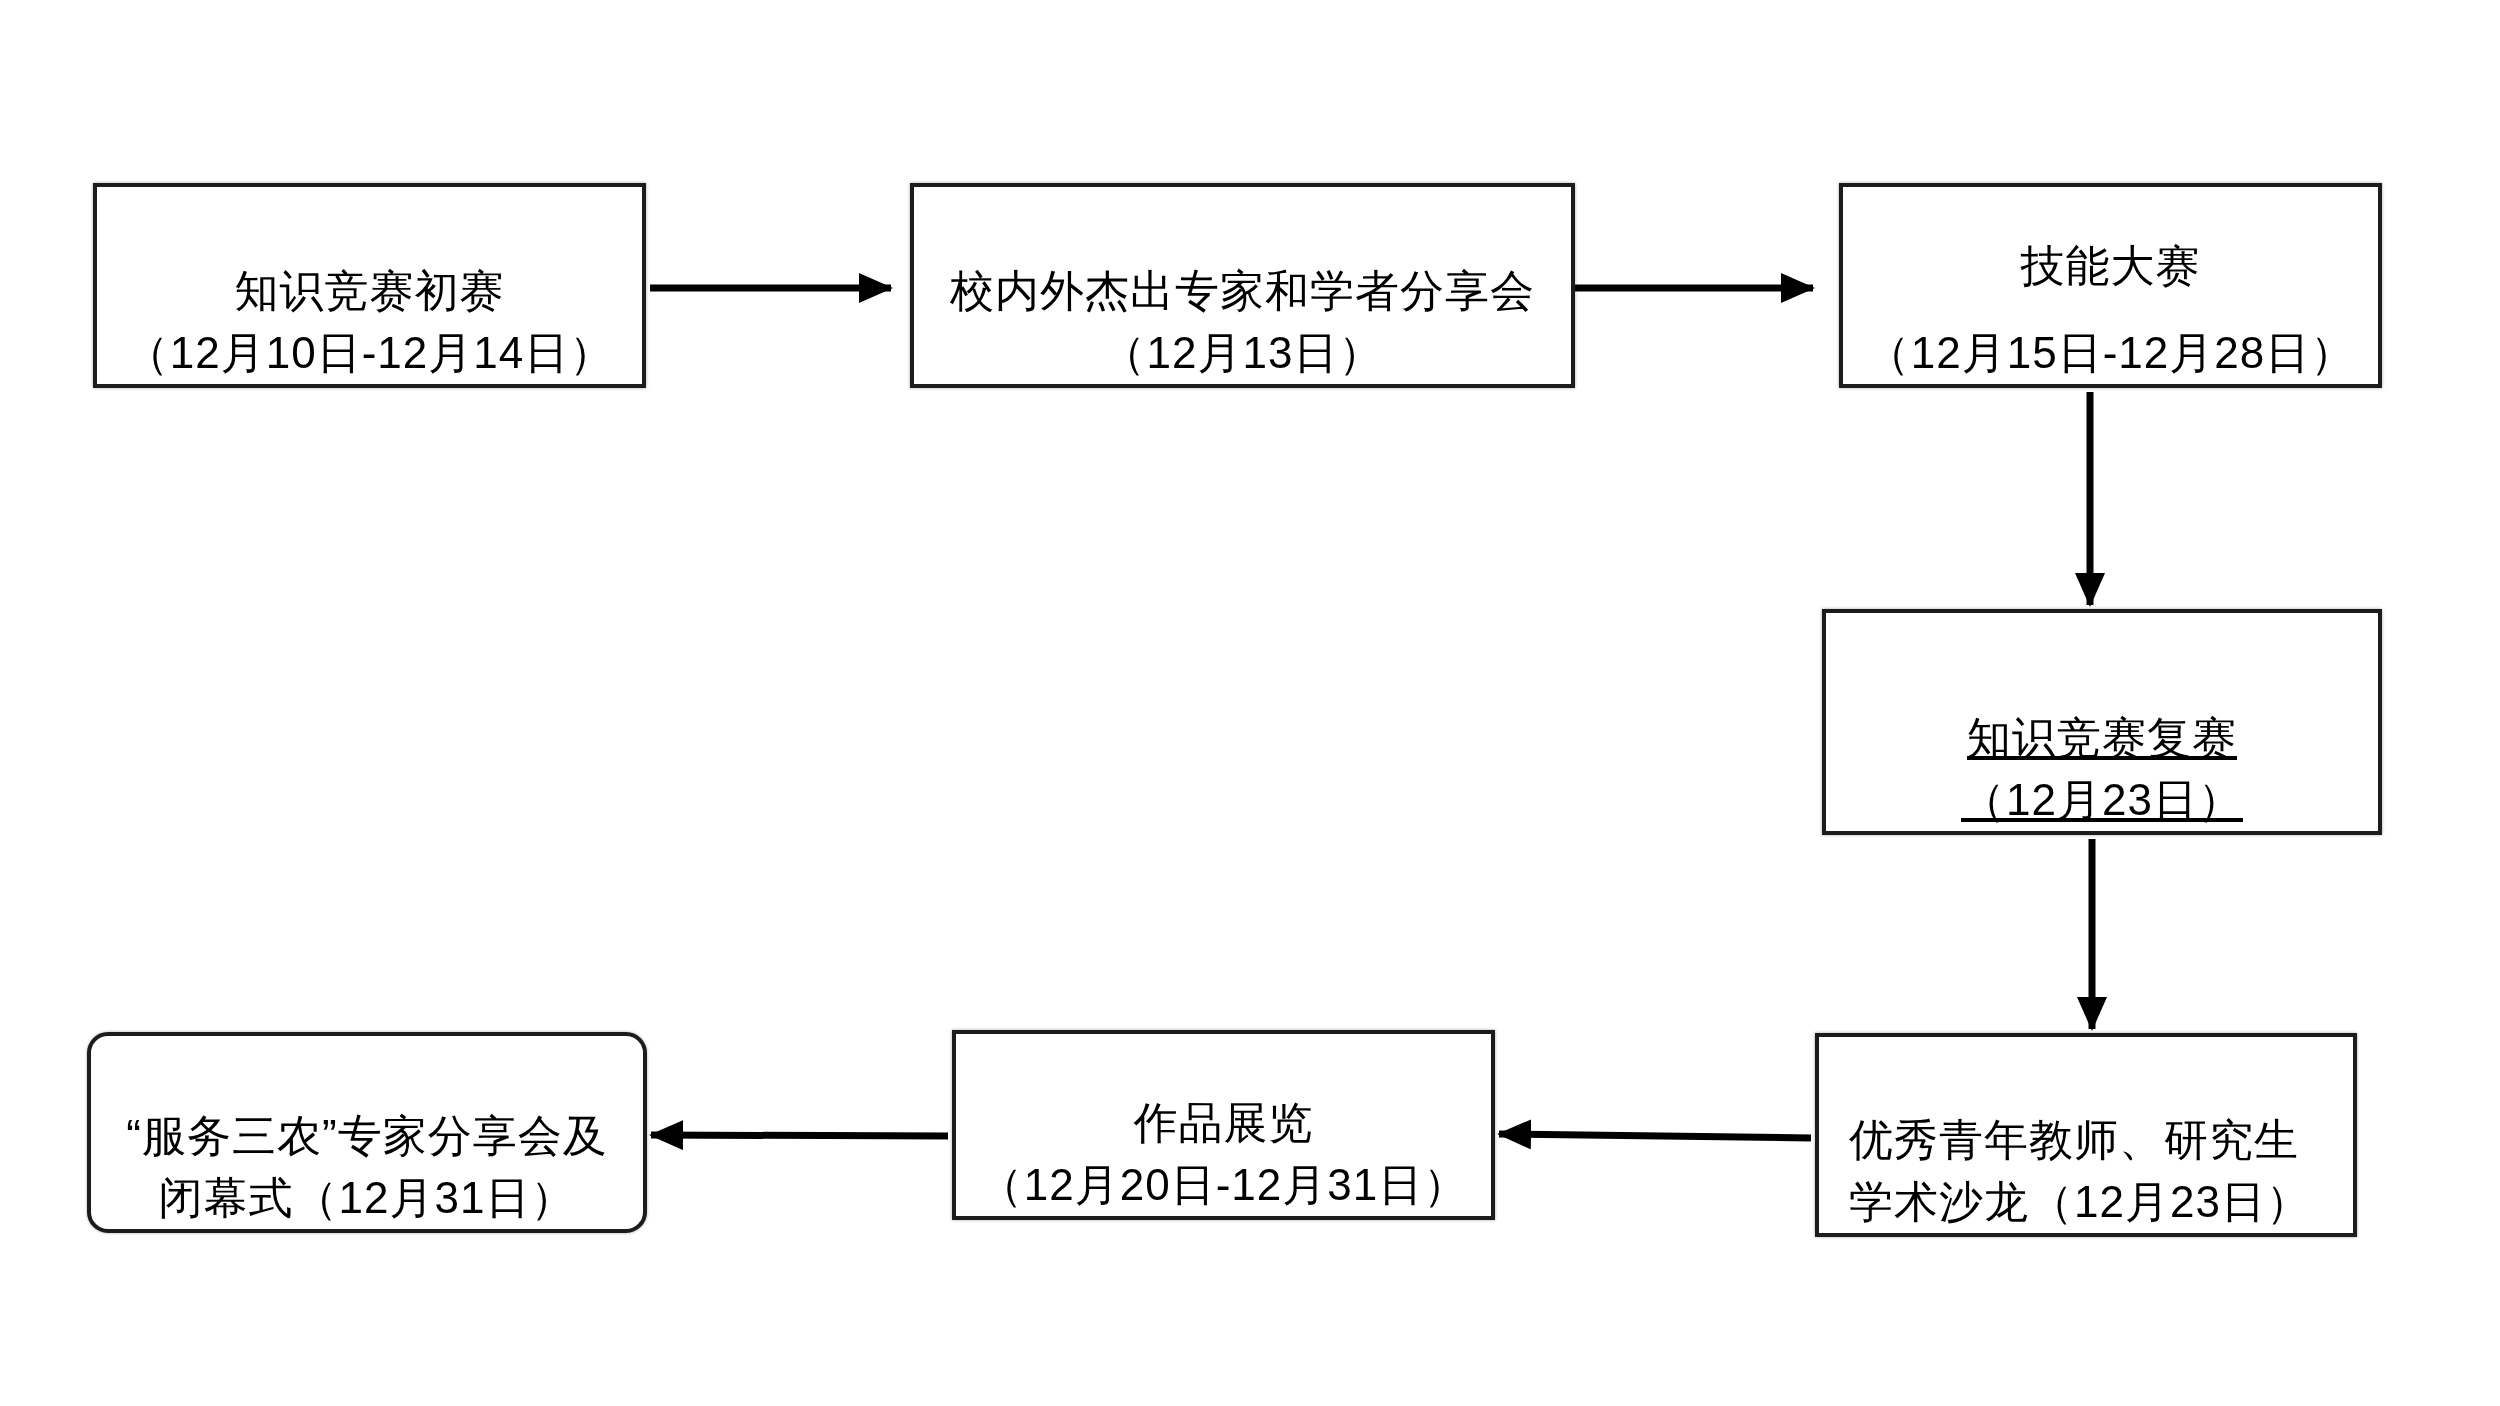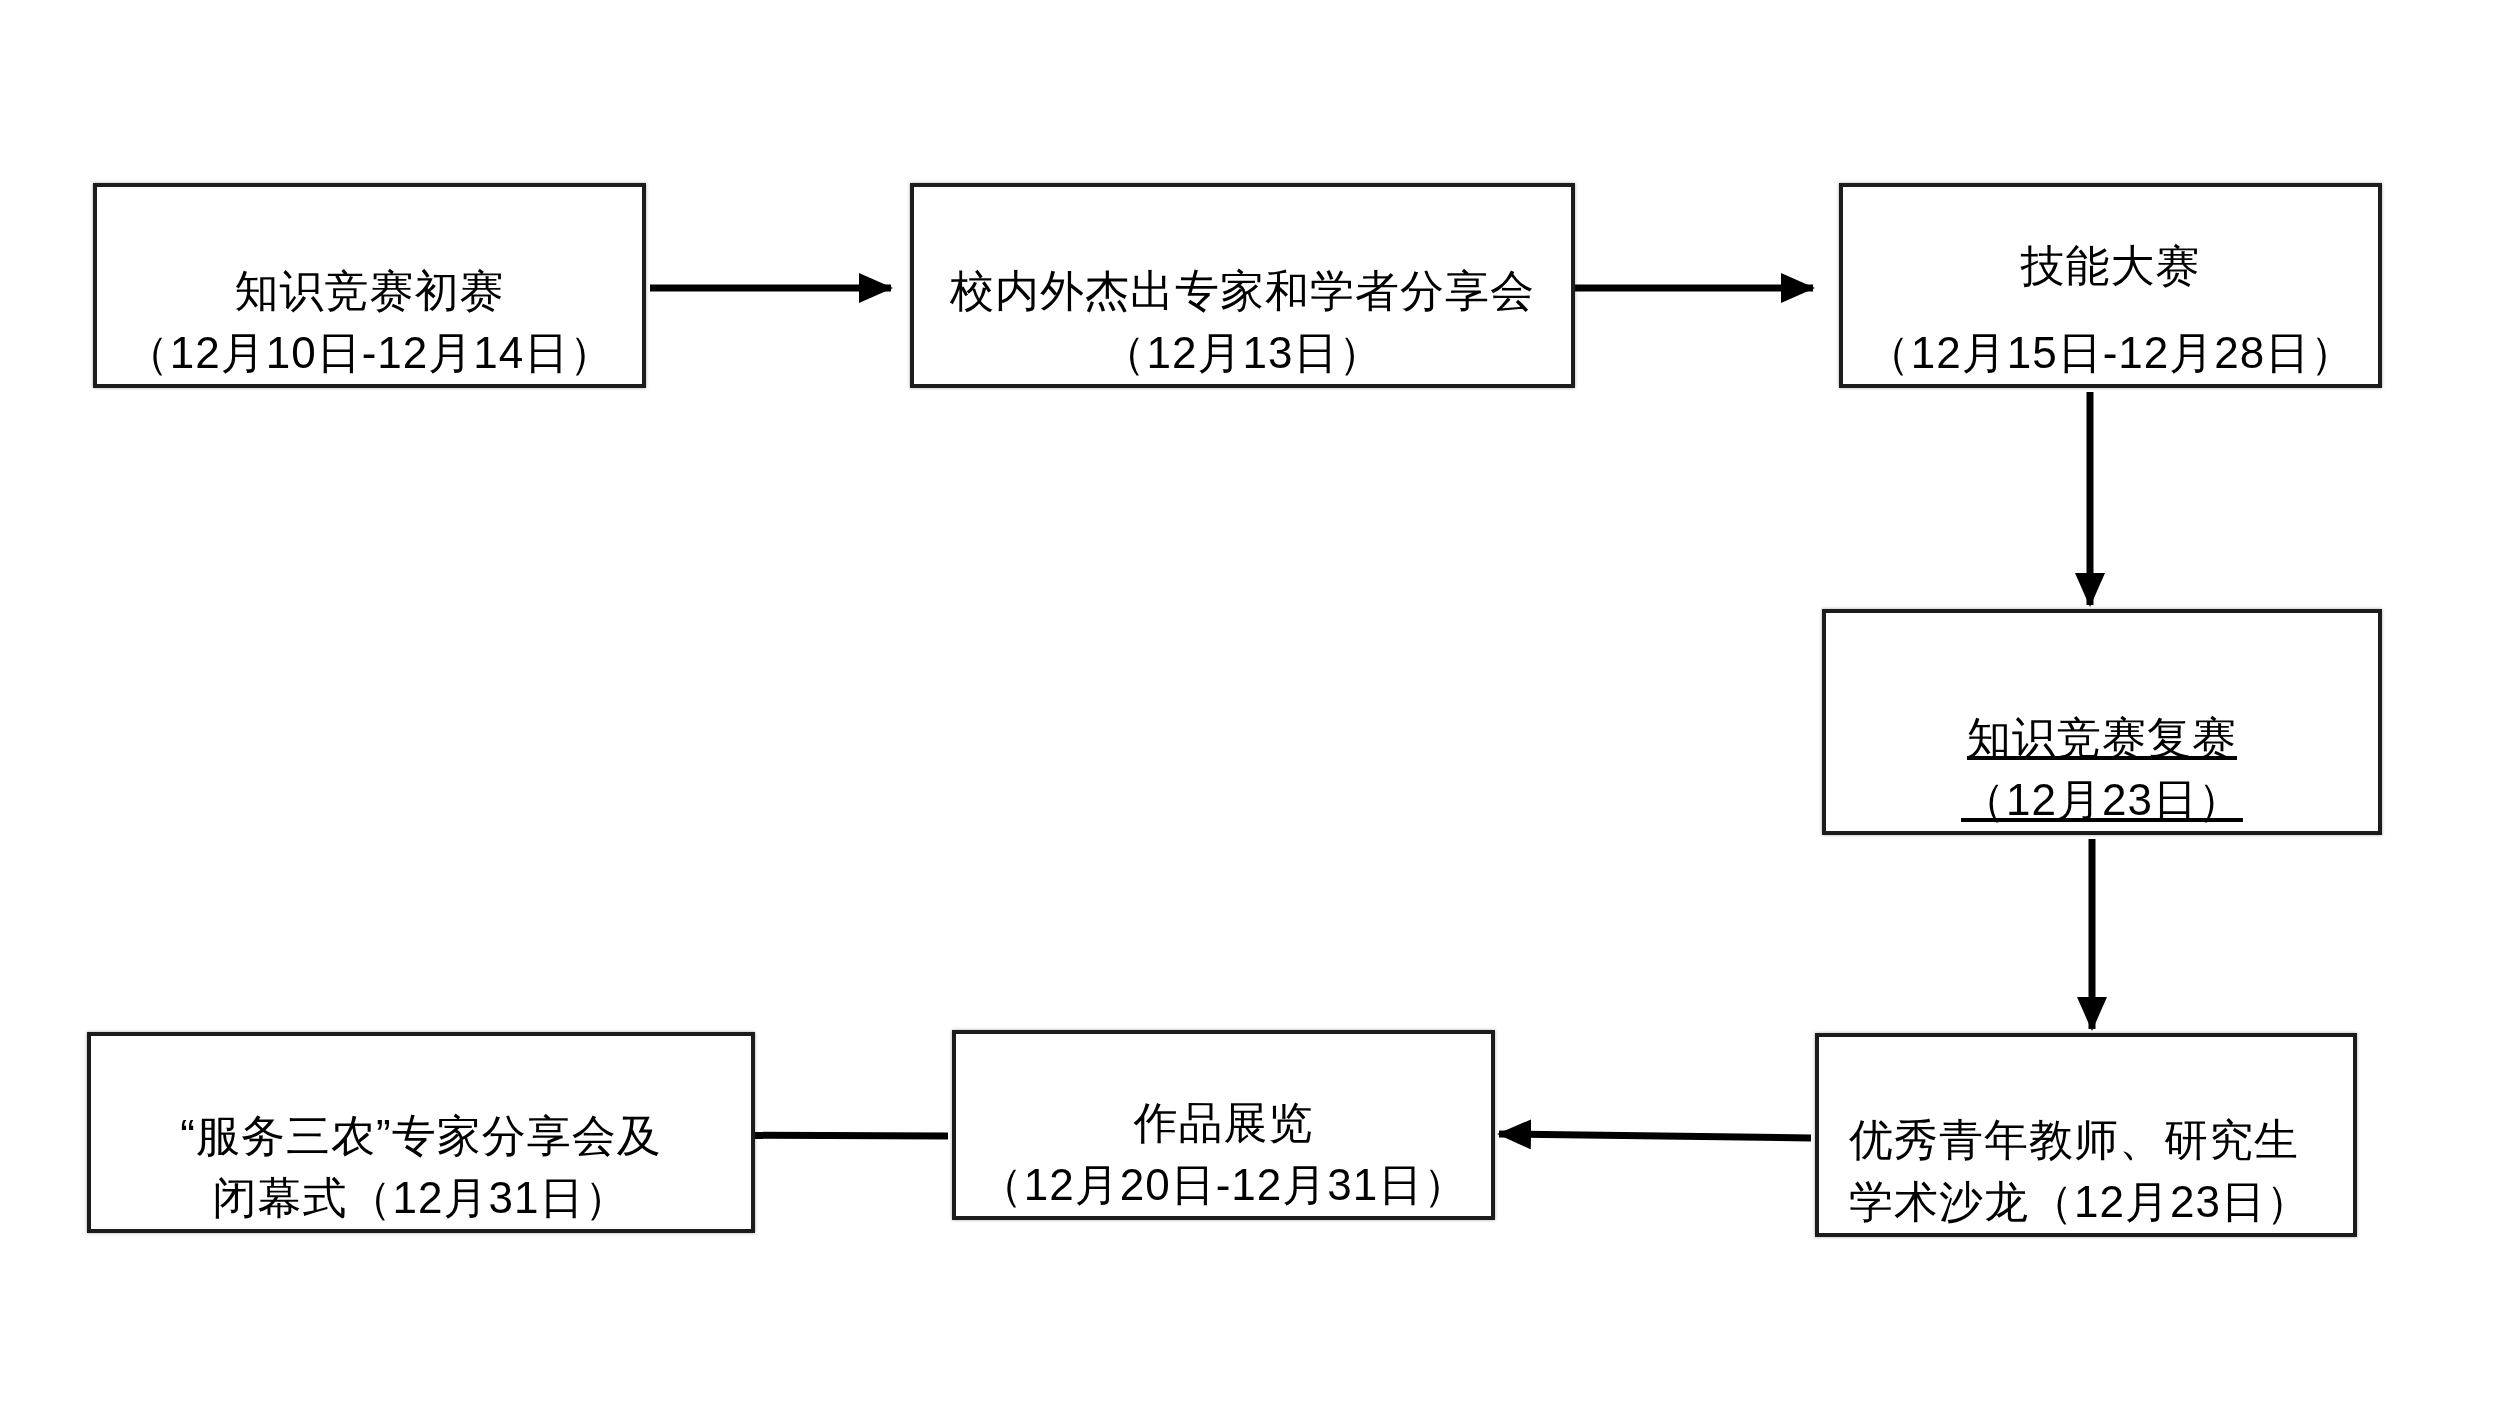--- a/index.html
+++ b/index.html
@@ -52,21 +52,21 @@
   .node .line {
     white-space: nowrap;
   }
   
   #node-1 { left:  93px; top:  183px; width: 553px; height: 205px; }
   #node-2 { left: 895px; top:  183px; width: 665px; height: 205px; margin-left: 15px; }
   #node-3 { left:1839px; top:  183px; width: 543px; height: 205px; gap: 25px; }
   #node-4 { left:1822px; top:  609px; width: 560px; height: 226px; text-decoration: underline; }
   #node-5 { left:1815px; top: 1033px; width: 542px; height: 204px; }
   #node-6 { left: 952px; top: 1030px; width: 543px; height: 190px; }
-  #node-7 { left:  87px; top: 1032px; width: 668px; height: 201px; }
+  #node-7 { left:  87px; top: 1032px; width: 560px; height: 201px; border-radius: 21px; }
 </style>
 </head>
 <body>
 
 <div class="canvas">
 
   <svg class="arrow-layer" width="2500" height="1406" viewBox="0 0 2500 1406" xmlns="http://www.w3.org/2000/svg">
     <defs>
       <marker id="arrowhead" markerUnits="userSpaceOnUse" markerWidth="34" markerHeight="30" viewBox="0 0 34 30" refX="32" refY="15" orient="auto">
         <polygon points="0,0 34,15 0,30" fill="#000000"></polygon>

